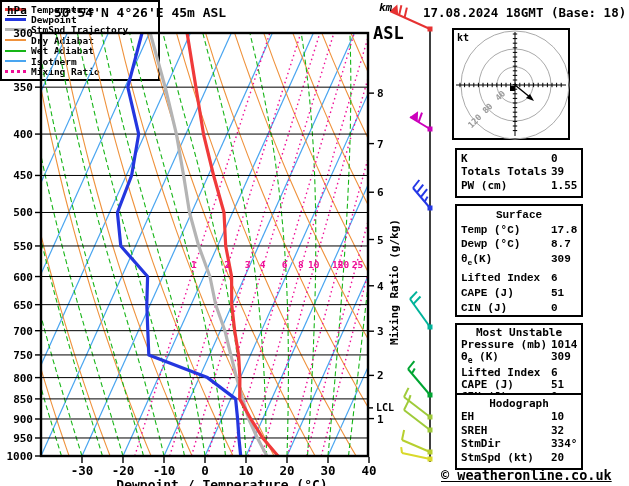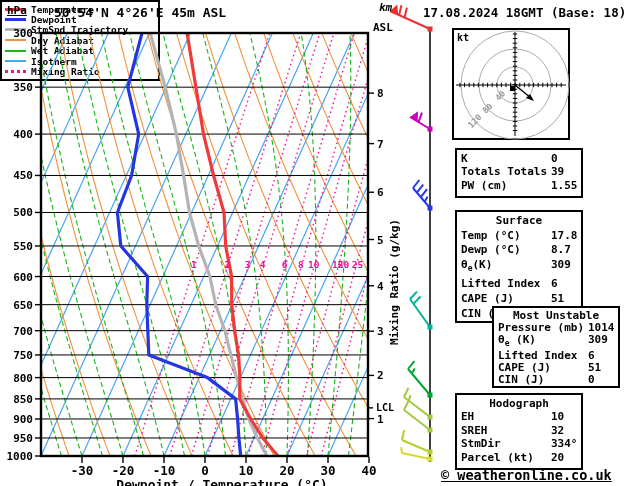--- a/index.html
+++ b/index.html
@@ -4,21 +4,21 @@
 <style>
   html,body{margin:0;padding:0;background:#fff;}
   #stage{position:relative;width:629px;height:486px;background:#fff;overflow:hidden;
          font-family:"DejaVu Sans Mono",monospace;color:#000;}
   .abs{position:absolute;}
   .b{font-weight:bold;}
   #station{left:54px;top:5px;font-size:13px;letter-spacing:0px;}
   #datetitle{left:399px;top:5px;font-size:12.5px;margin-left:24px;}
   #hpa{left:7px;top:4px;font-size:11px;text-decoration:underline;}
   #kmhdr{left:379px;top:2px;font-size:11px;line-height:11px;font-style:italic;}
-  #aslhdr{left:373px;top:22px;font-size:11px;line-height:11px;}
+  #aslhdr{left:373px;top:28px;font-size:17px;line-height:11px;}
   #copyright{left:441px;top:467px;font-size:13.5px;text-decoration:underline;}
   #legend{left:234px;top:31px;width:160px;border:2px solid #000;background:#fff;
           padding:2px 3px;box-sizing:border-box;}
   .lrow{display:flex;align-items:center;height:10.4px;}
   .lswatch{width:21px;flex:0 0 21px;margin-right:5px;}
   .ltxt{font-size:9.5px;font-weight:bold;white-space:nowrap;}
   .box{position:absolute;left:455px;width:128px;border:2px solid #000;background:#fff;
        padding:2px 4px;box-sizing:border-box;font-size:11px;font-weight:bold;}
   .brow{display:flex;white-space:nowrap;}
   .brow .l{flex:0 0 90px;}
@@ -368,21 +368,21 @@
         </div>
         <div class="brow">
           <span class="l">Totals Totals</span>
           <span class="v">39</span>
         </div>
         <div class="brow">
           <span class="l">PW (cm)</span>
           <span class="v">1.55</span>
         </div>
       </div>
-      <div class="box" style="top: 210px; height: 113px; line-height: 14.7143px;">
+      <div class="box" style="top: 204px; height: 113px; line-height: 14.7143px; font-family: Liberation Mono, monospace;">
         <div class="btitle">Surface</div>
         <div class="brow">
           <span class="l">Temp (°C)</span>
           <span class="v">17.8</span>
         </div>
         <div class="brow">
           <span class="l">Dewp (°C)</span>
           <span class="v">8.7</span>
         </div>
         <div class="brow">
@@ -395,21 +395,21 @@
         </div>
         <div class="brow">
           <span class="l">CAPE (J)</span>
           <span class="v">51</span>
         </div>
         <div class="brow">
           <span class="l">CIN (J)</span>
           <span class="v">0</span>
         </div>
       </div>
-      <div class="box" style="top: 306px; height: 82px; line-height: 12px; margin-left: 37px;">
+      <div class="box" style="top: 323px; height: 82px; line-height: 12px;">
         <div class="btitle">Most Unstable</div>
         <div class="brow">
           <span class="l">Pressure (mb)</span>
           <span class="v">1014</span>
         </div>
         <div class="brow">
           <span class="l">θ<sub>e</sub> (K)</span>
           <span class="v">309</span>
         </div>
         <div class="brow">
@@ -433,20 +433,20 @@
         </div>
         <div class="brow">
           <span class="l">SREH</span>
           <span class="v">32</span>
         </div>
         <div class="brow">
           <span class="l">StmDir</span>
           <span class="v">334°</span>
         </div>
         <div class="brow">
-          <span class="l">Parcel (kt)</span>
+          <span class="l">StmSpd (kt)</span>
           <span class="v">20</span>
         </div>
       </div>
     </div>
 
   <div id="copyright" class="abs b">© weatheronline.co.uk</div>
 </div>
 
 </body></html>

